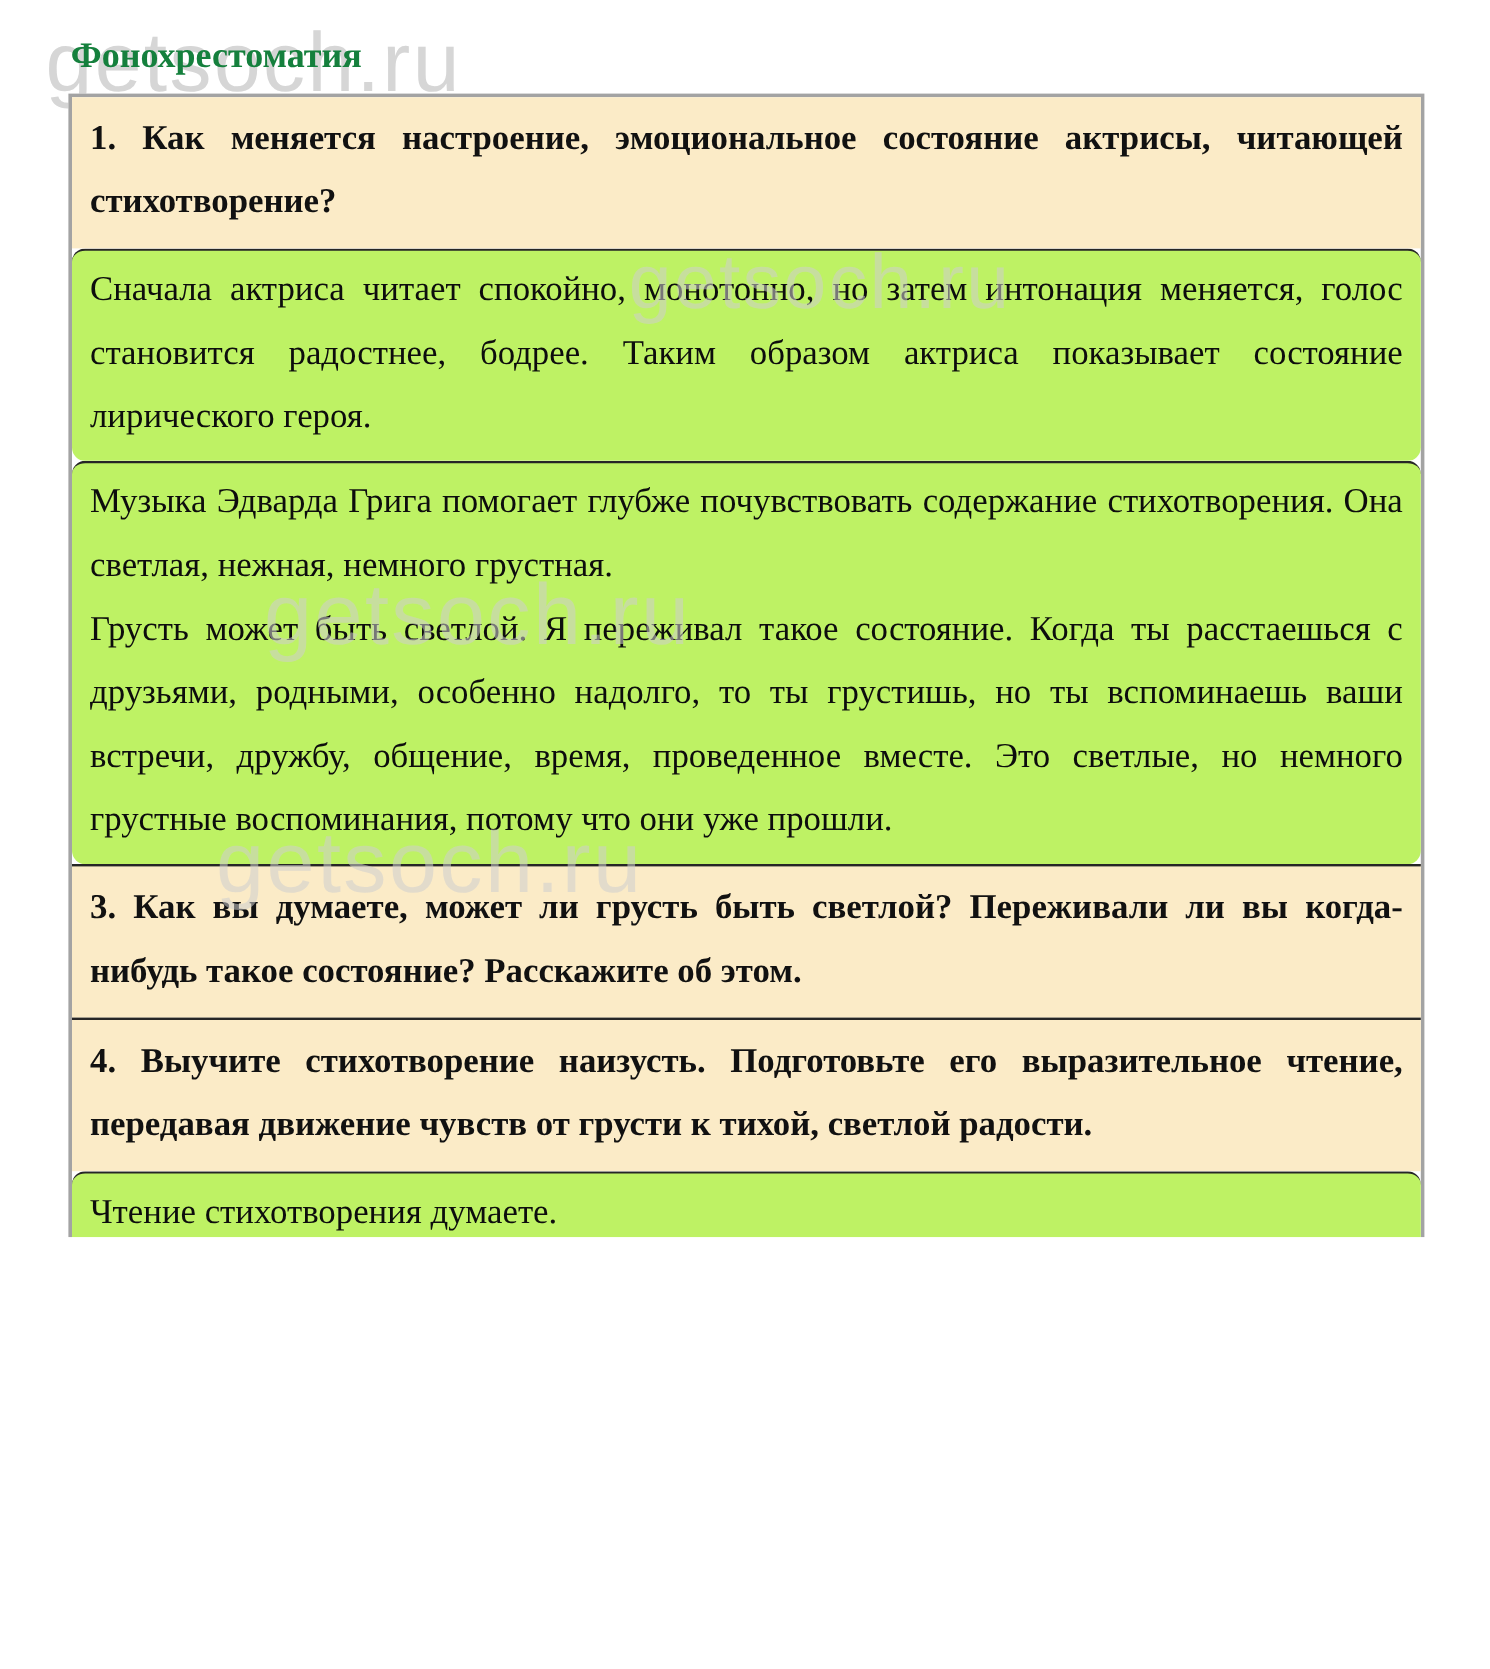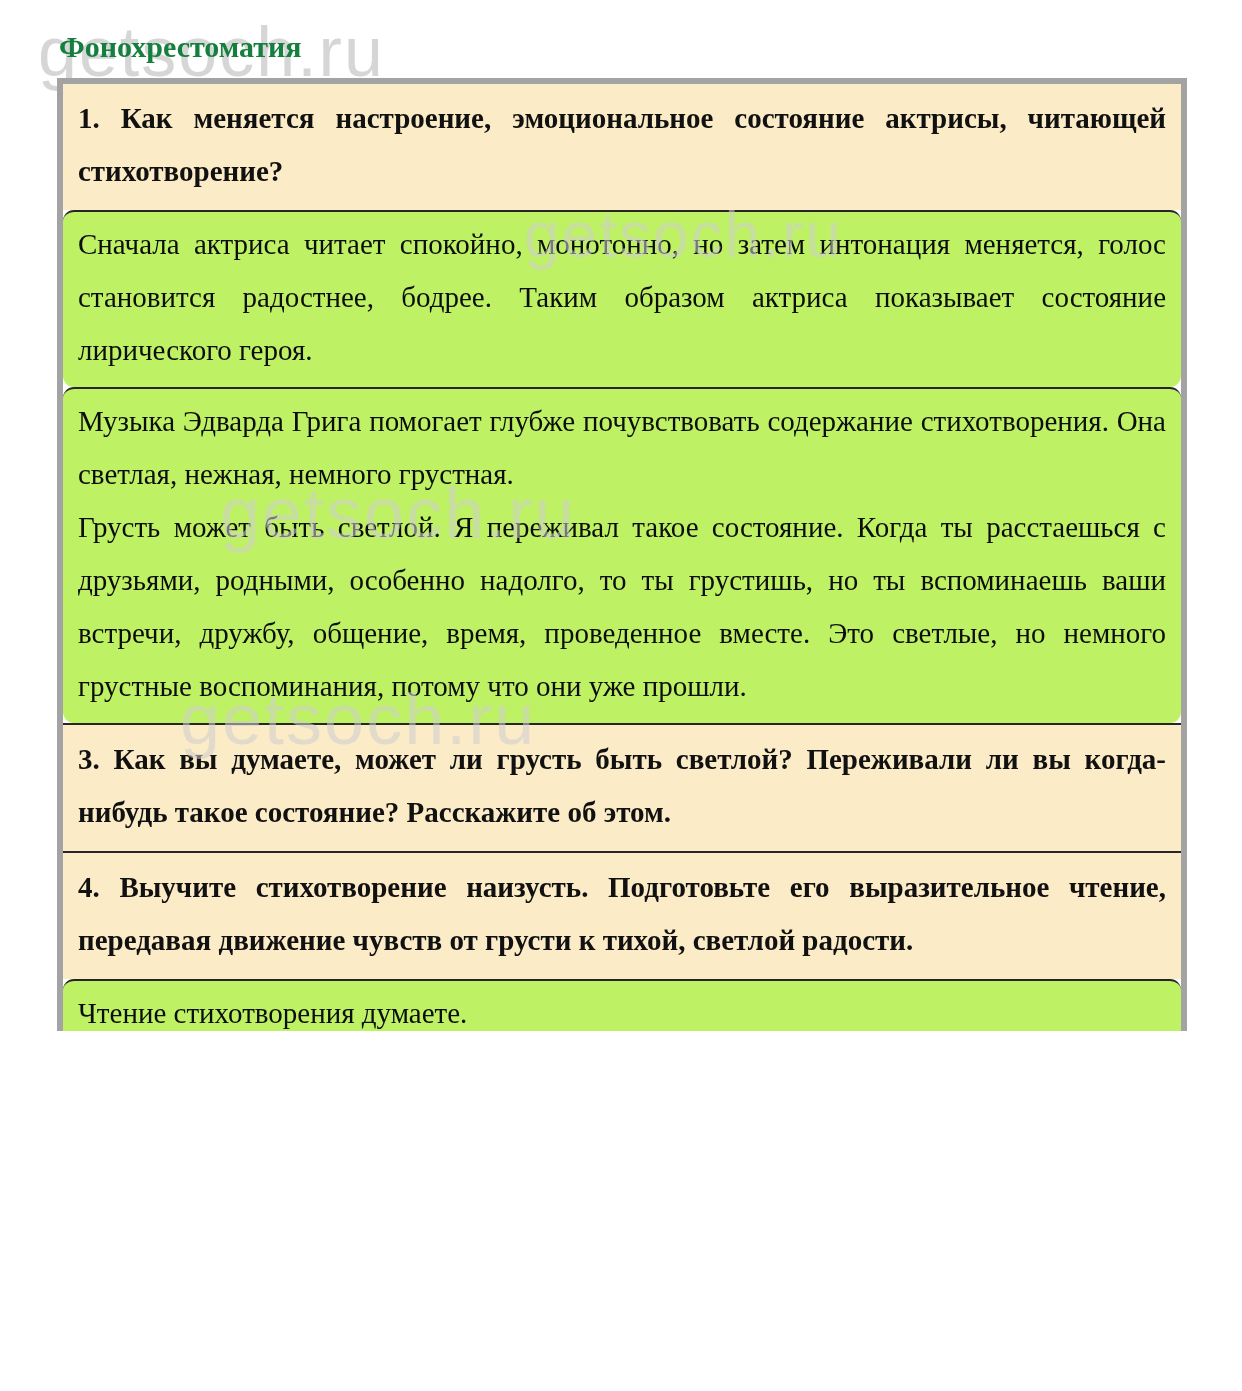--- a/index.html
+++ b/index.html
@@ -24,21 +24,21 @@
     z-index: 1;
   }
   .doc-title {
     margin: 0;
     padding: 30px 0 14px 2px;
     font-size: 30px;
     font-weight: bold;
     color: #15803d;
   }
   .qa-table {
-    border: 6px solid #a3a3a3;
+    border: 3px solid #a3a3a3;
     background: #ffffff;
   }
   .row {
     font-size: 29px;
     line-height: 53px;
     text-align: justify;
     text-align-last: left;
     padding: 6px 15px 10px 15px;
   }
   .row + .row {

